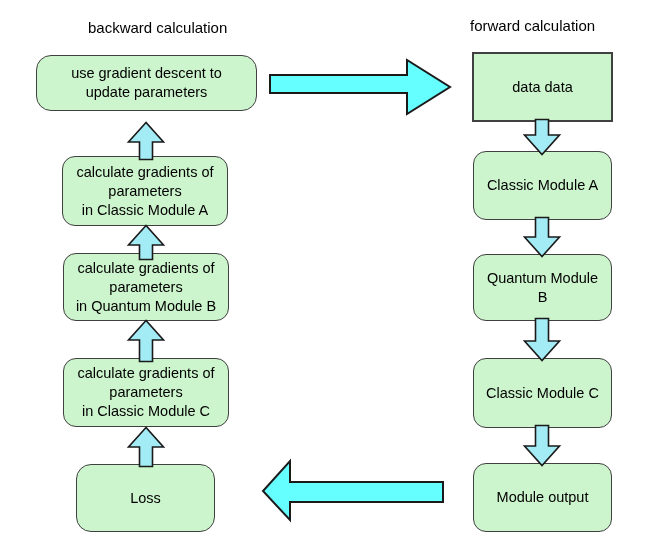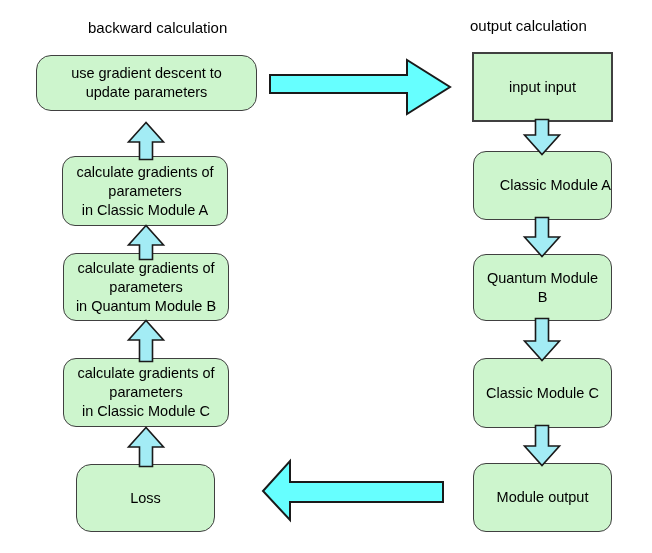--- a/index.html
+++ b/index.html
@@ -60,21 +60,21 @@
     stroke-width: 2;
     stroke-linejoin: miter;
   }
 </style>
 </head>
 <body>
 
 <div class="canvas">
 
   <div class="col-title" style="left:88px; top:19px;">backward calculation</div>
-  <div class="col-title" style="left:470px; top:17px;">output calculation</div>
+  <div class="col-title" style="left:470px; top:17px;">forward calculation</div>
 
   <div class="node big-radius" style="left:36px; top:55px; width:221px; height:56px;">
     <span>use gradient descent to
 update parameters</span>
   </div>
   <div class="node" style="left:62px; top:156px; width:166px; height:70px;">
     <span>calculate gradients of
 parameters
 in Classic Module A</span>
   </div>
@@ -86,23 +86,23 @@
   <div class="node" style="left:63px; top:358px; width:166px; height:69px;">
     <span>calculate gradients of
 parameters
 in Classic Module C</span>
   </div>
   <div class="node big-radius" style="left:76px; top:464px; width:139px; height:68px;">
     <span>Loss</span>
   </div>
 
   <div class="node square" style="left:472px; top:52px; width:141px; height:70px;">
-    <span>input input</span>
+    <span>data data</span>
   </div>
-  <div class="node" style="left:473px; top:151px; width:139px; height:69px;justify-content:flex-end;">
+  <div class="node" style="left:473px; top:151px; width:139px; height:69px;">
     <span>Classic Module A</span>
   </div>
   <div class="node" style="left:473px; top:358px; width:139px; height:70px;">
     <span>Classic Module C</span>
   </div>
   <div class="node" style="left:473px; top:254px; width:139px; height:67px;">
     <span>Quantum Module
 B</span>
   </div>
   <div class="node" style="left:473px; top:463px; width:139px; height:69px;">

